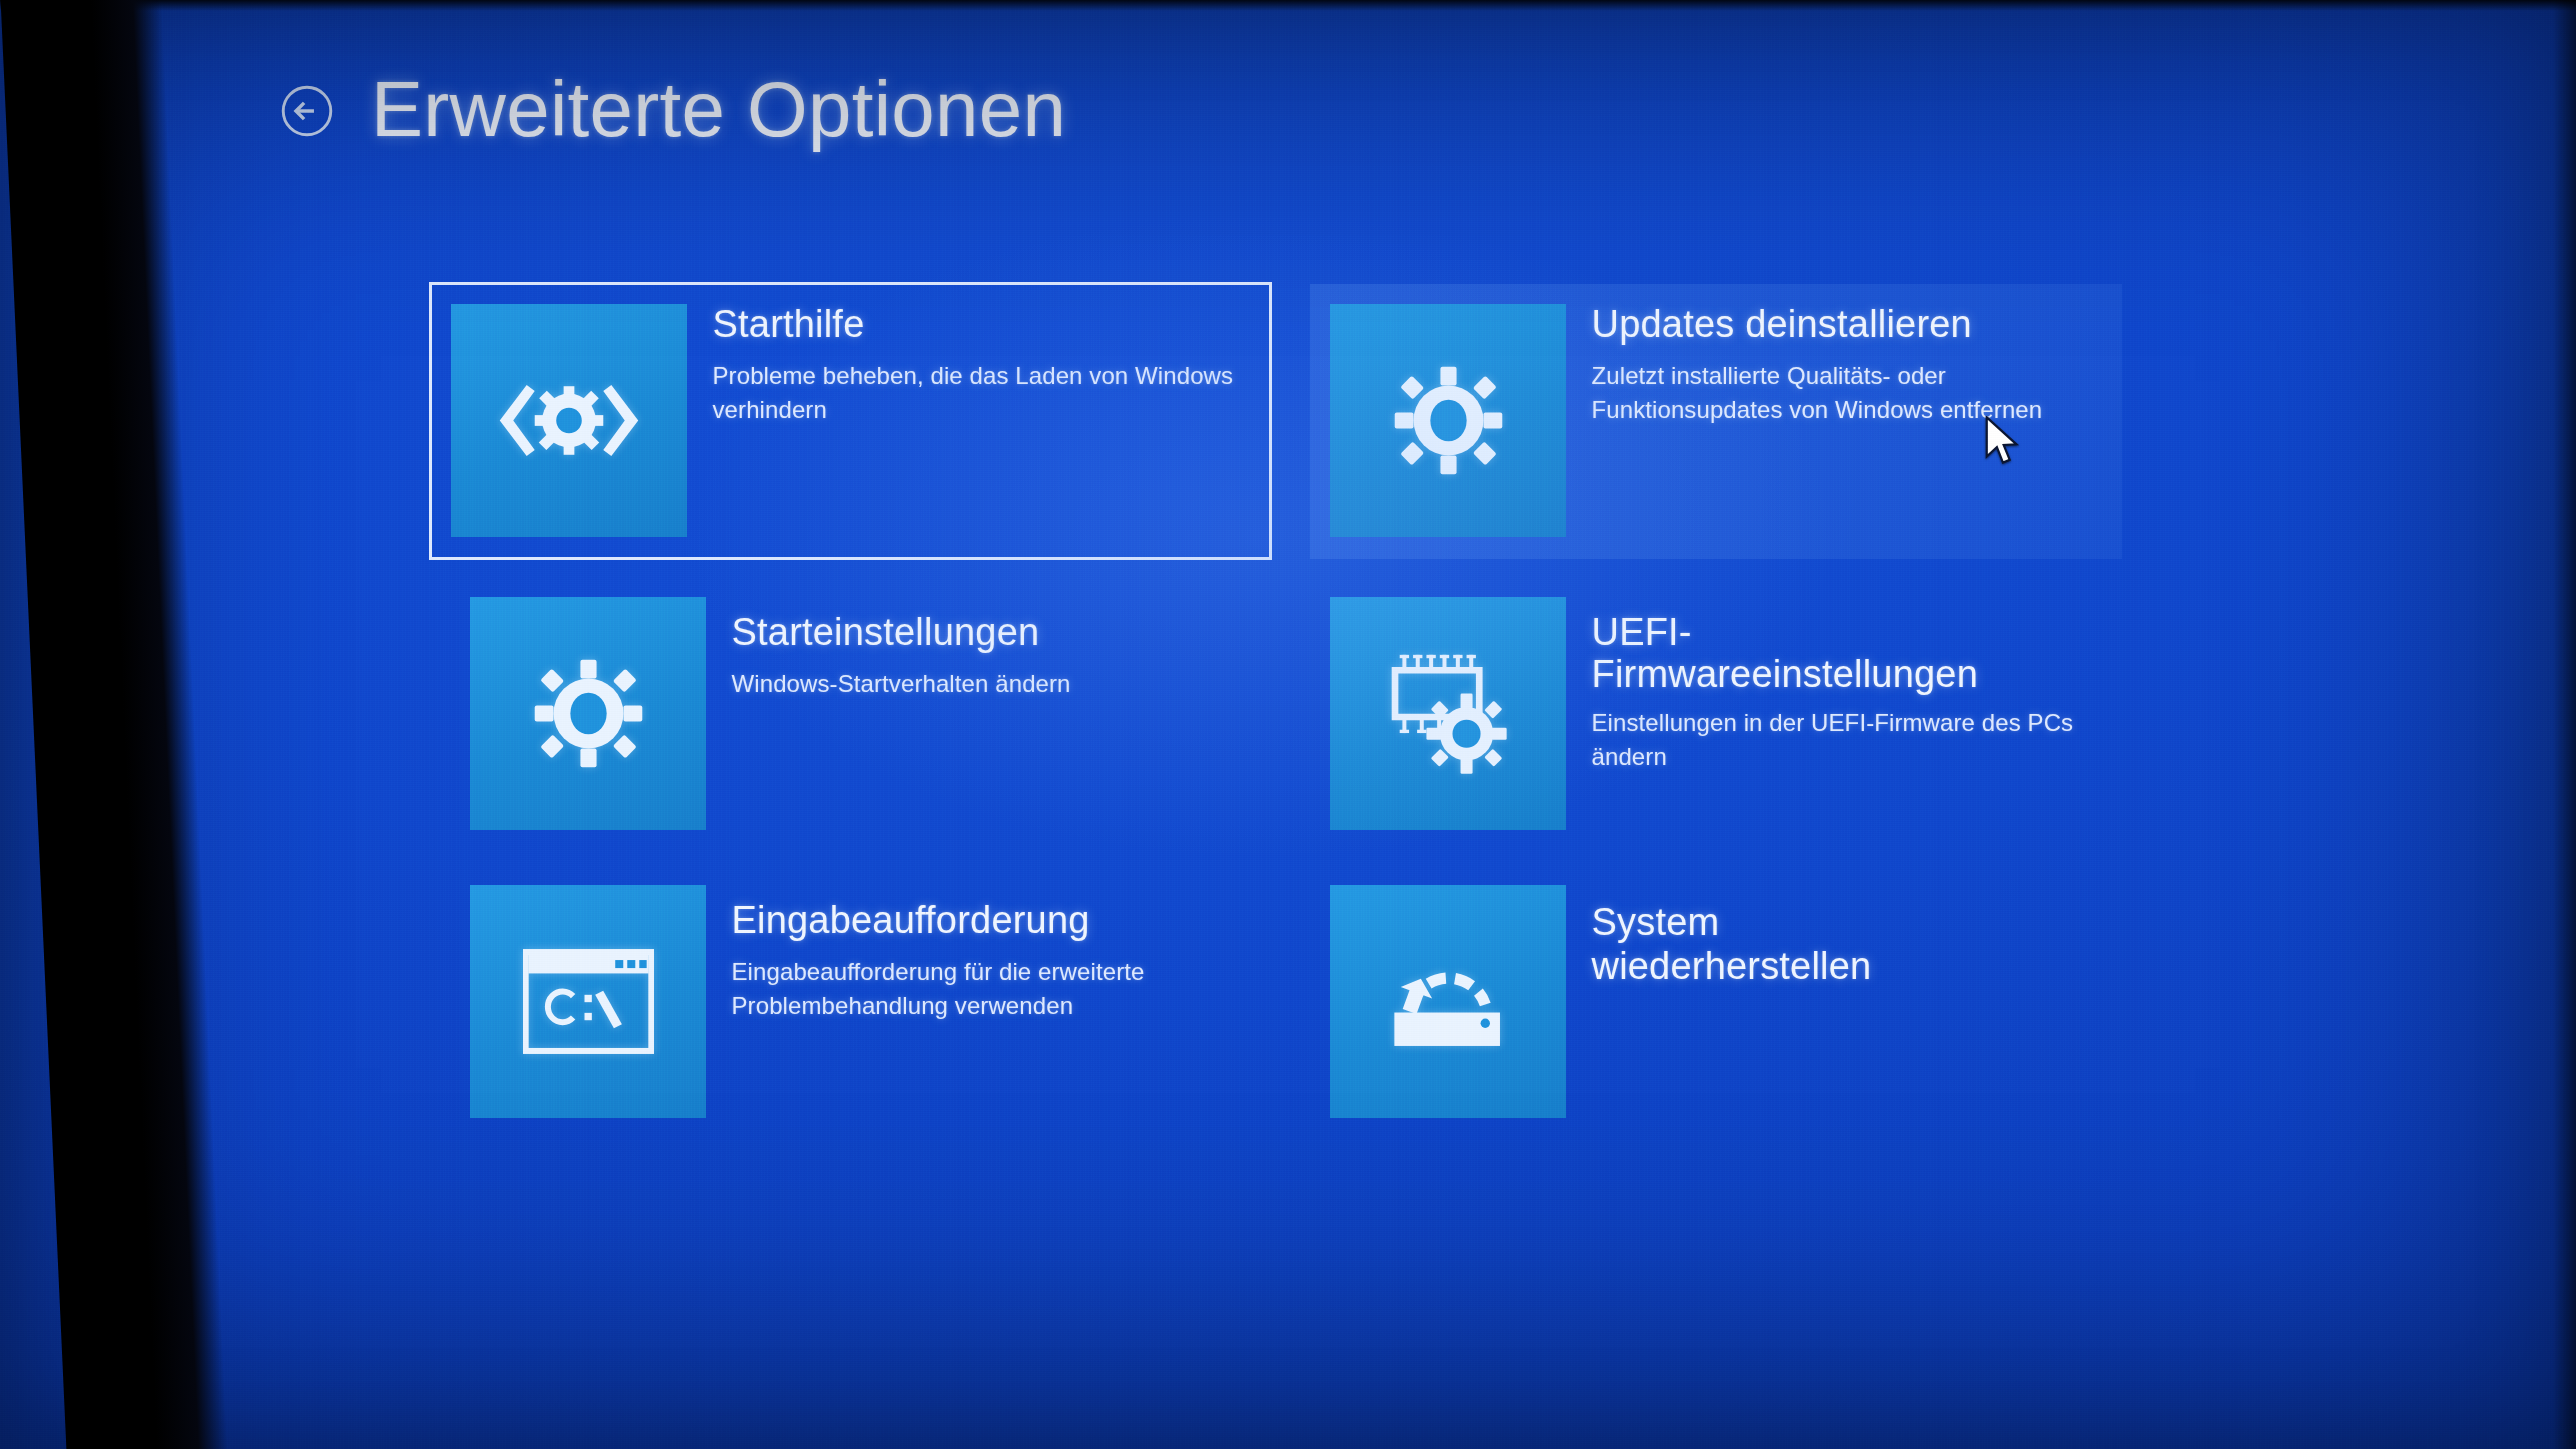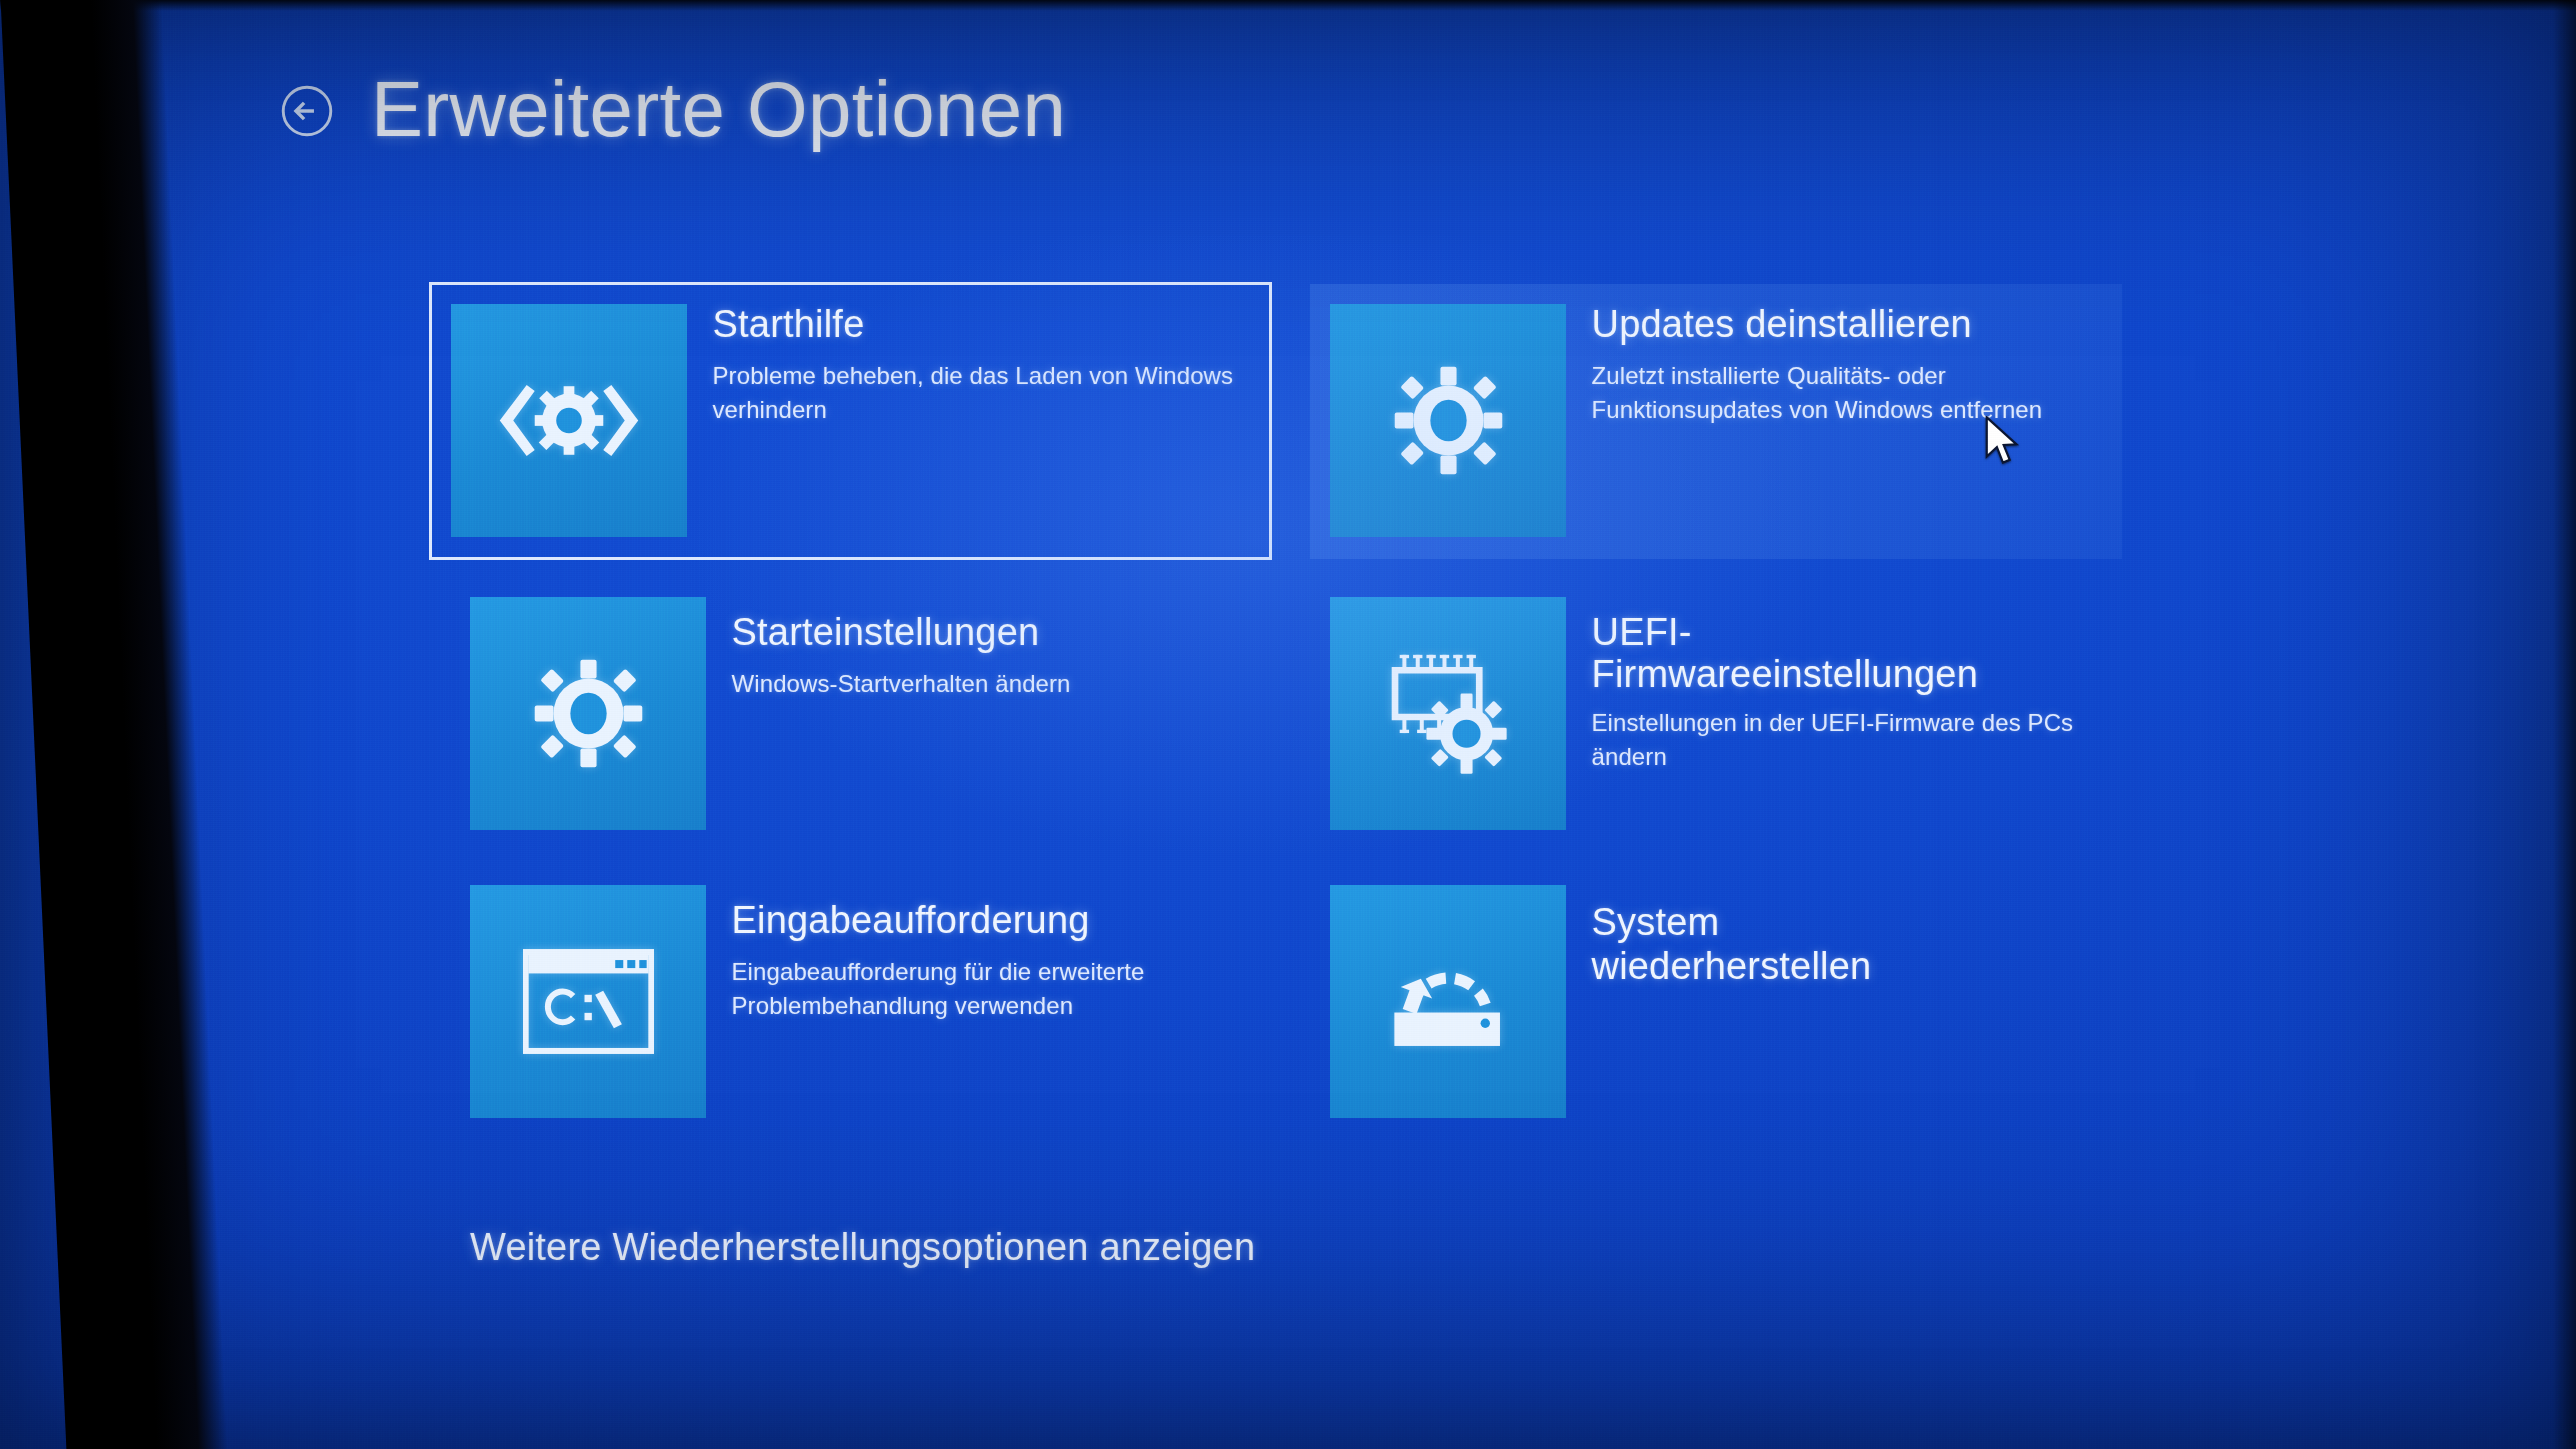--- a/index.html
+++ b/index.html
@@ -303,21 +303,20 @@
           <circle cx="150" cy="120" r="7" fill="#1f93de"></circle>
         </svg>
       </div>
       <div class="texts">
         <div class="t-title">System
 wiederherstellen</div>
         <div class="t-desc"></div>
       </div>
     </div>
 
-    <div id="more-link">Weitere Wiederherstellungsoptionen anzeigen</div>
 
     <div id="cursor">
       <svg width="42" height="54" viewBox="0 0 31 40" xmlns="http://www.w3.org/2000/svg">
         <path d="M2 1 L2 30 L9.5 23 L14 34.5 L19 32.5 L14.5 21.5 L24 21 Z" fill="#ffffff" stroke="#0a1430" stroke-width="1.6" stroke-linejoin="miter"></path>
       </svg>
     </div>
 
   </div>
 
   <div id="glow"></div>

